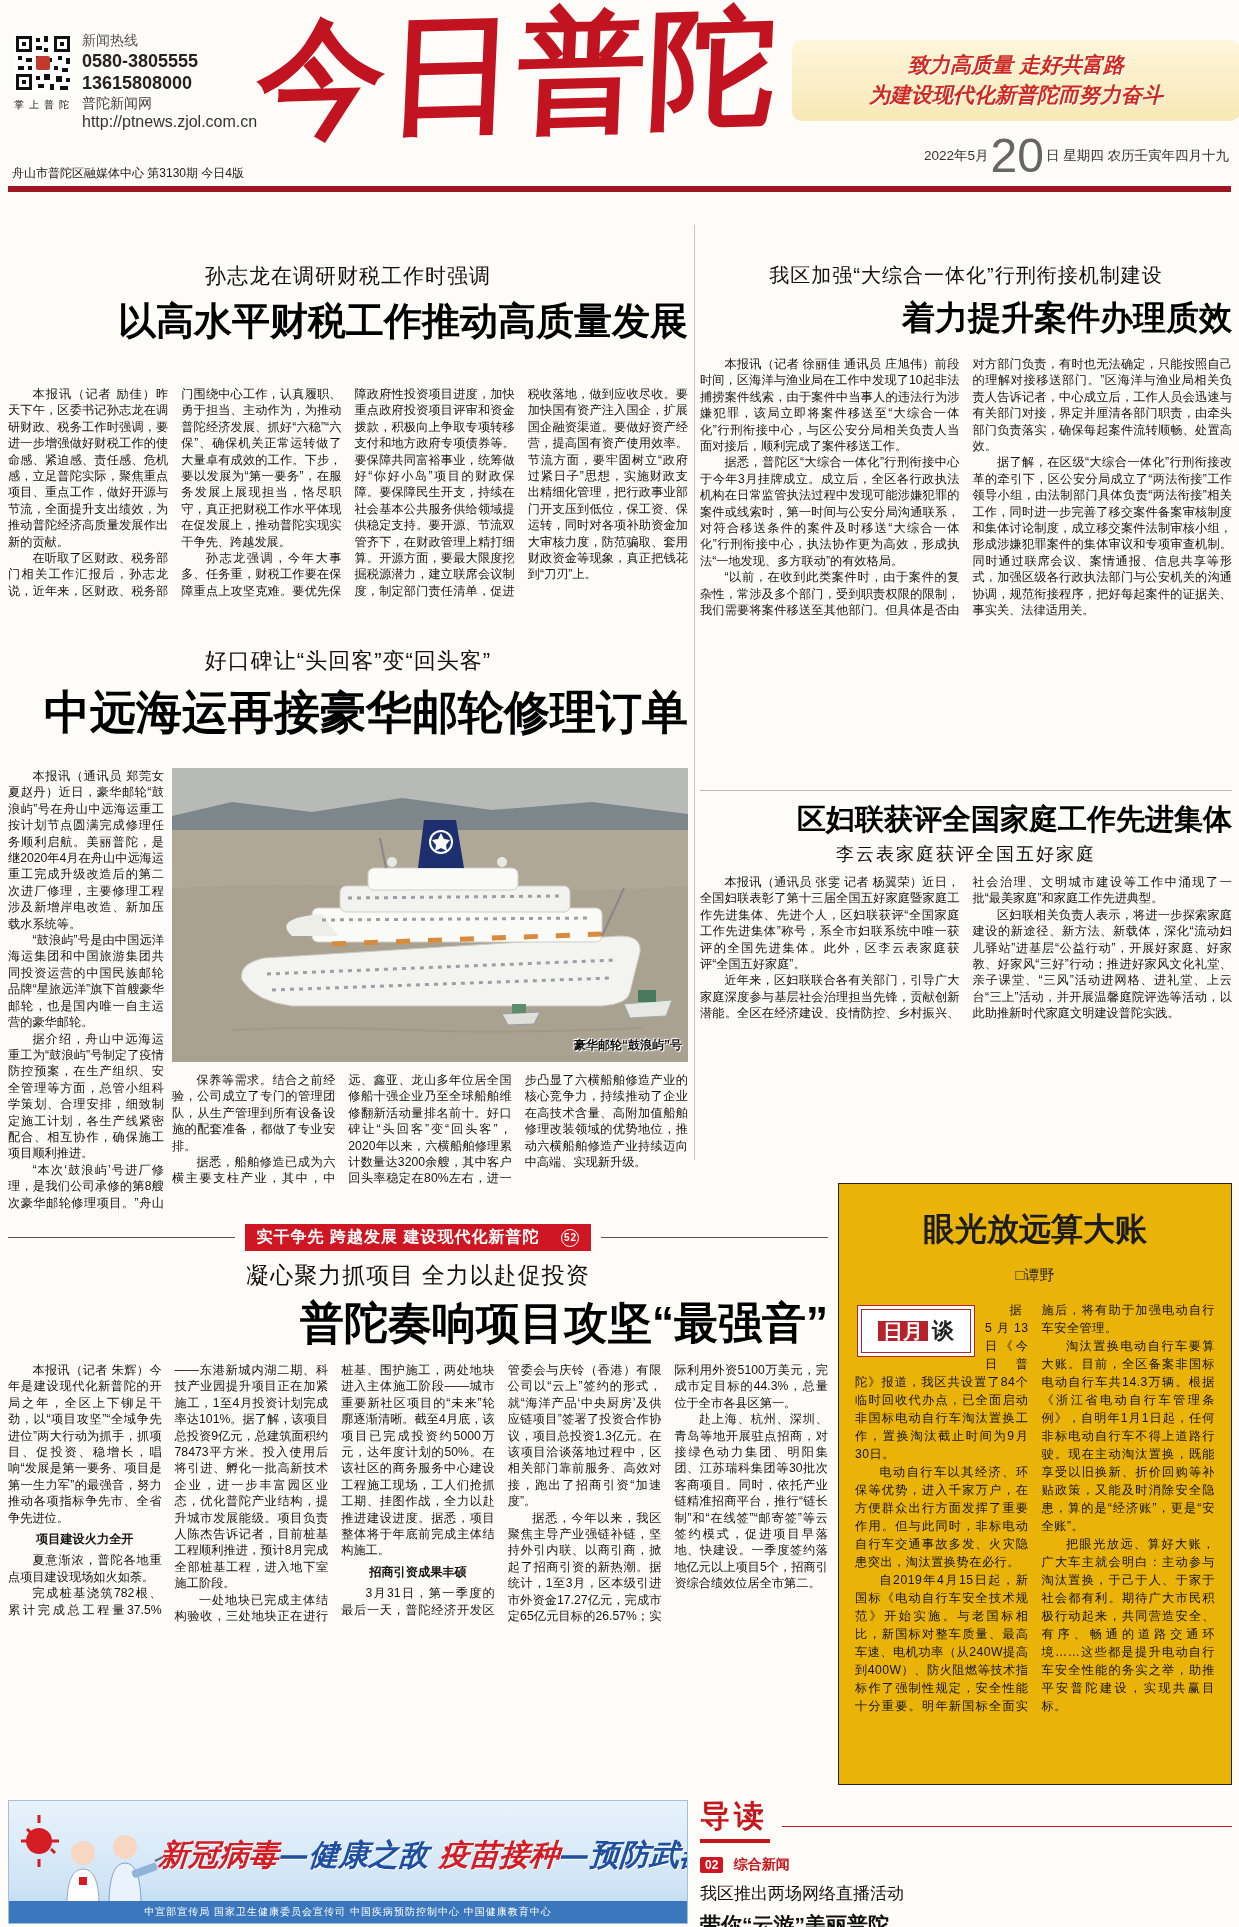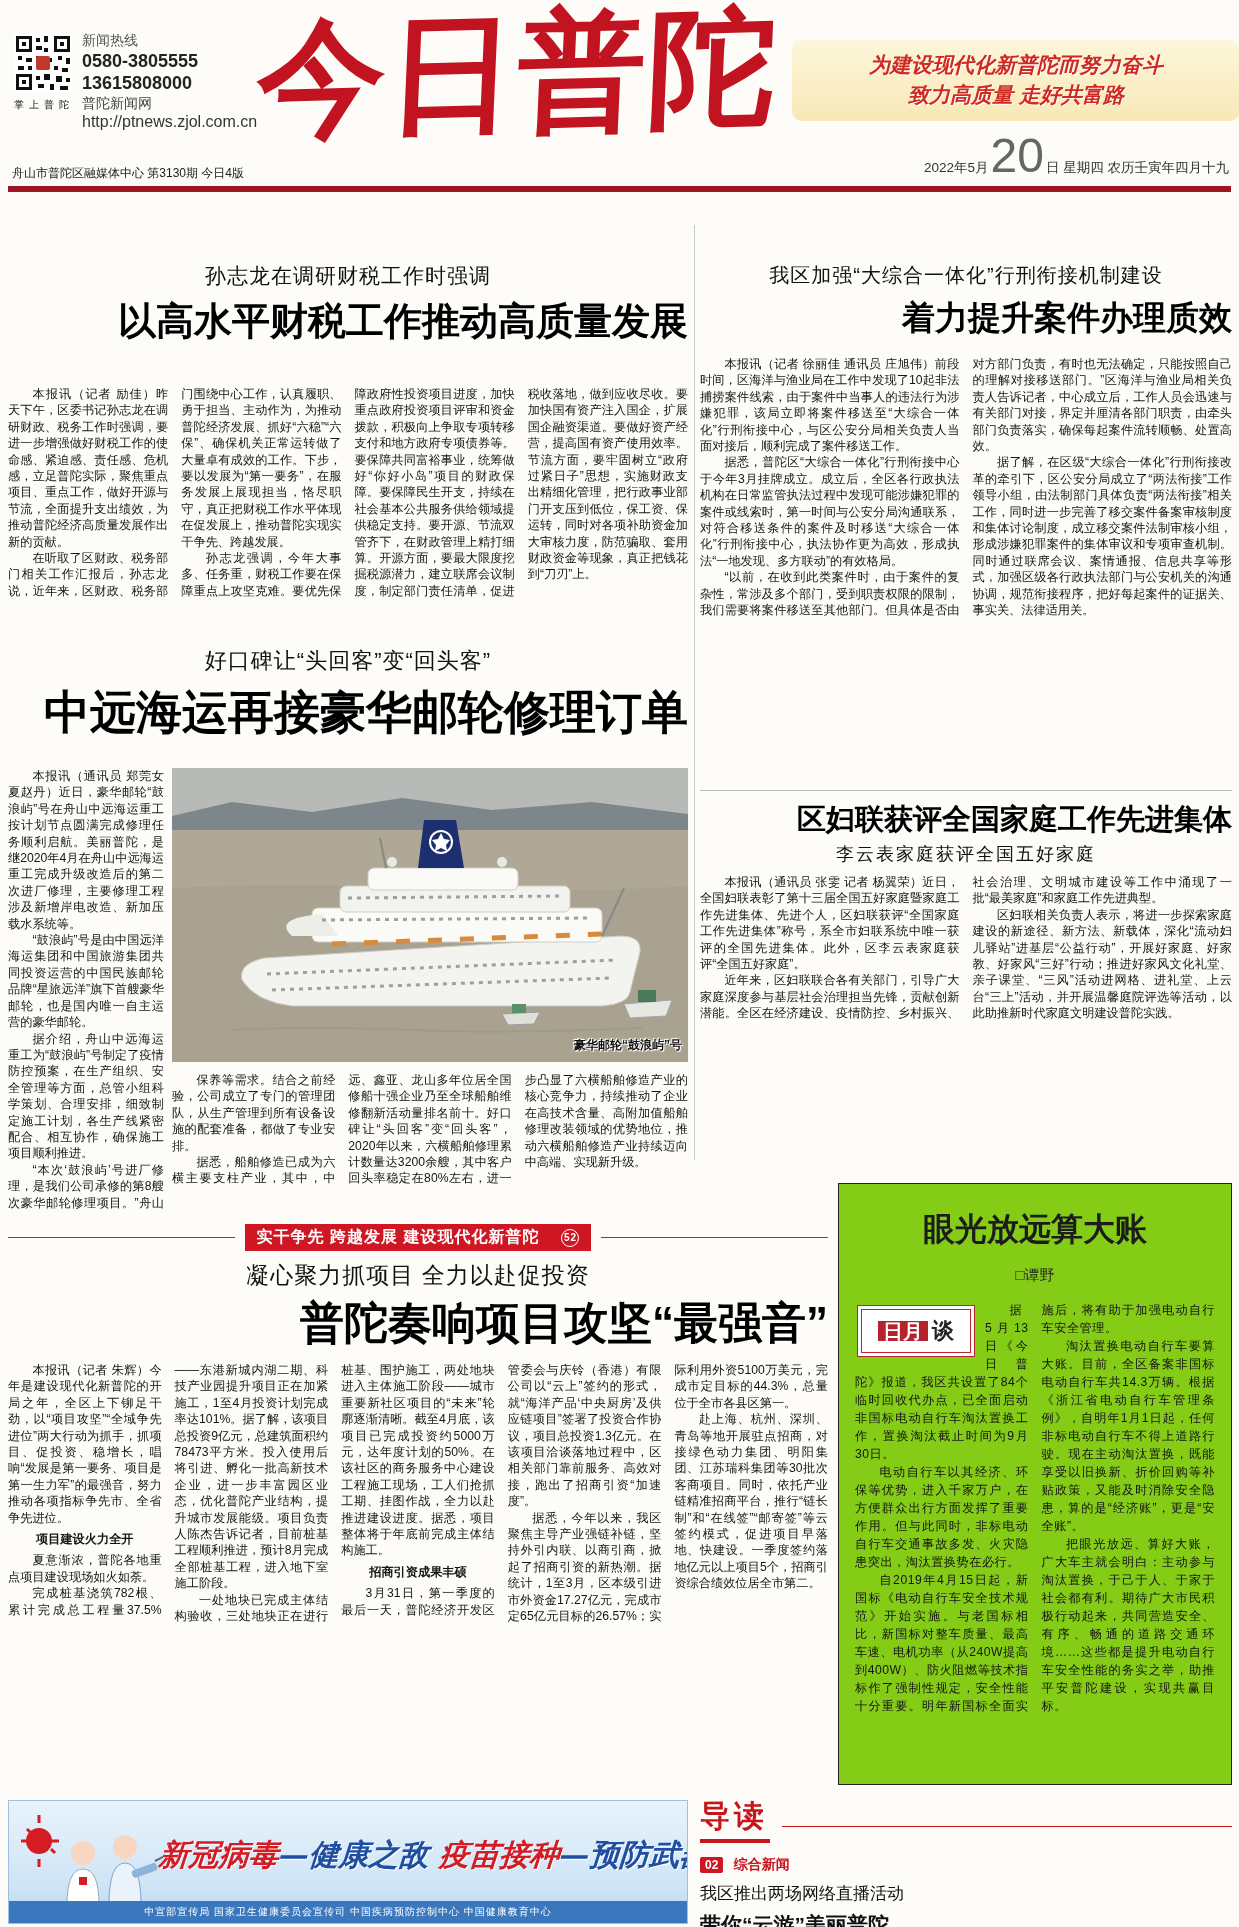--- a/index.html
+++ b/index.html
@@ -15,21 +15,21 @@
   .hotline .site{font-size:14px;color:#444;}
   .hotline .url{font-size:16px;color:#333;text-decoration:none;}
   .masthead{font-family:"DejaVu Serif","Liberation Serif",serif;font-weight:bold;
             color:#c21420;font-size:128px;line-height:1;white-space:nowrap;
             transform:rotate(-1.5deg) skewX(-4deg);letter-spacing:2px;}
   .slogan{background:linear-gradient(180deg,#fdf6da,#f8e8b6);border-radius:10px;
           text-align:center;padding:10px 6px;}
   .slogan div{color:#d02a20;font-weight:bold;font-style:italic;font-size:21px;
               line-height:1.45;text-shadow:1px 1px 0 #fff;}
   .issue{font-size:12px;color:#222;}
-  .dateline{display:flex;align-items:flex-end;font-size:13.5px;color:#333;}
+  .dateline{display:flex;align-items:center;font-size:13.5px;color:#333;}
   .dateline .day{font-size:48px;line-height:.85;color:#666;font-weight:300;margin:0 2px;}
   .rule-main{background:#9c1722;height:6px;}
   .vrule{width:1px;background:#c9c9c9;}
   
   .kicker{font-size:21px;color:#111;text-align:center;letter-spacing:1px;}
   .headline{font-weight:bold;color:#000;text-align:right;white-space:nowrap;}
   .cols{column-gap:13px;text-align:justify;overflow:hidden;font-size:12.2px;
         line-height:16.4px;color:#141414;}
   .cols p{margin:0;text-indent:2em;}
   .cols p.subhead{text-indent:0;text-align:center;font-weight:bold;margin:5px 0;}
@@ -43,21 +43,21 @@
   .badgerow{display:flex;align-items:center;}
   .badgerow:before,.badgerow:after{content:"";flex:1;border-top:1px solid #555;}
   .badge{background:#ce1722;color:#fff;font-size:16px;font-weight:bold;letter-spacing:1px;
          padding:3px 12px;margin:0 10px;display:flex;align-items:center;gap:22px;}
   .circnum{border:1.5px solid #fff;border-radius:50%;font-size:10px;width:16px;height:16px;
            display:inline-flex;align-items:center;justify-content:center;}
   
   .subhead2{font-size:18px;text-align:center;color:#111;letter-spacing:2px;}
   .hrule-light{height:1px;background:#bbb;}
   
-  .obox{border:1.5px solid #222;background:#84cc16;}
+  .obox{border:1.5px solid #222;background:#eab308;}
   .obox .ohead{font-size:32px;font-weight:bold;text-align:center;margin-top:24px;}
   .obox .oauthor{font-size:15px;text-align:center;margin-top:14px;color:#222;}
   .obody{margin:16px 16px 0 16px;height:468px;}
   .obody .cols{height:100%;}
   .obody p{letter-spacing:.5px;line-height:18px;}
   .ry-badge{float:left;width:110px;height:44px;border:1px solid #b5242c;
             box-shadow:inset 0 0 0 3px #fff,inset 0 0 0 4px #b5242c;
             display:flex;align-items:center;justify-content:center;gap:4px;
             margin:4px 10px 6px 2px;background:#fff;padding:3px;}
   .ry-badge .r1{background:#b5242c;color:#fff;font-weight:bold;font-size:20px;padding:2px 5px;}
@@ -135,22 +135,22 @@
   <div class="lbl">新闻热线</div>
   <div class="tel">0580-3805555</div>
   <div class="tel">13615808000</div>
   <div class="site">普陀新闻网</div>
   <a class="url" href="#">http://ptnews.zjol.com.cn</a>
 </div>
 
 <div class="abs masthead" style="left:258px;top:8px;">今日普陀</div>
 
 <div class="abs slogan" style="left:792px;top:40px;width:436px;">
+  <div>致力高质量 走好共富路</div>
   <div>为建设现代化新普陀而努力奋斗</div>
-  <div>致力高质量 走好共富路</div>
 </div>
 
 <div class="abs issue" style="left:12px;top:165px;">舟山市普陀区融媒体中心  第3130期  今日4版</div>
 
 <div class="abs dateline" style="right:10px;top:136px;">
   <span>2022年5月</span>
   <span class="day">20</span>
   <span>日 星期四 农历壬寅年四月十九</span>
 </div>
 

